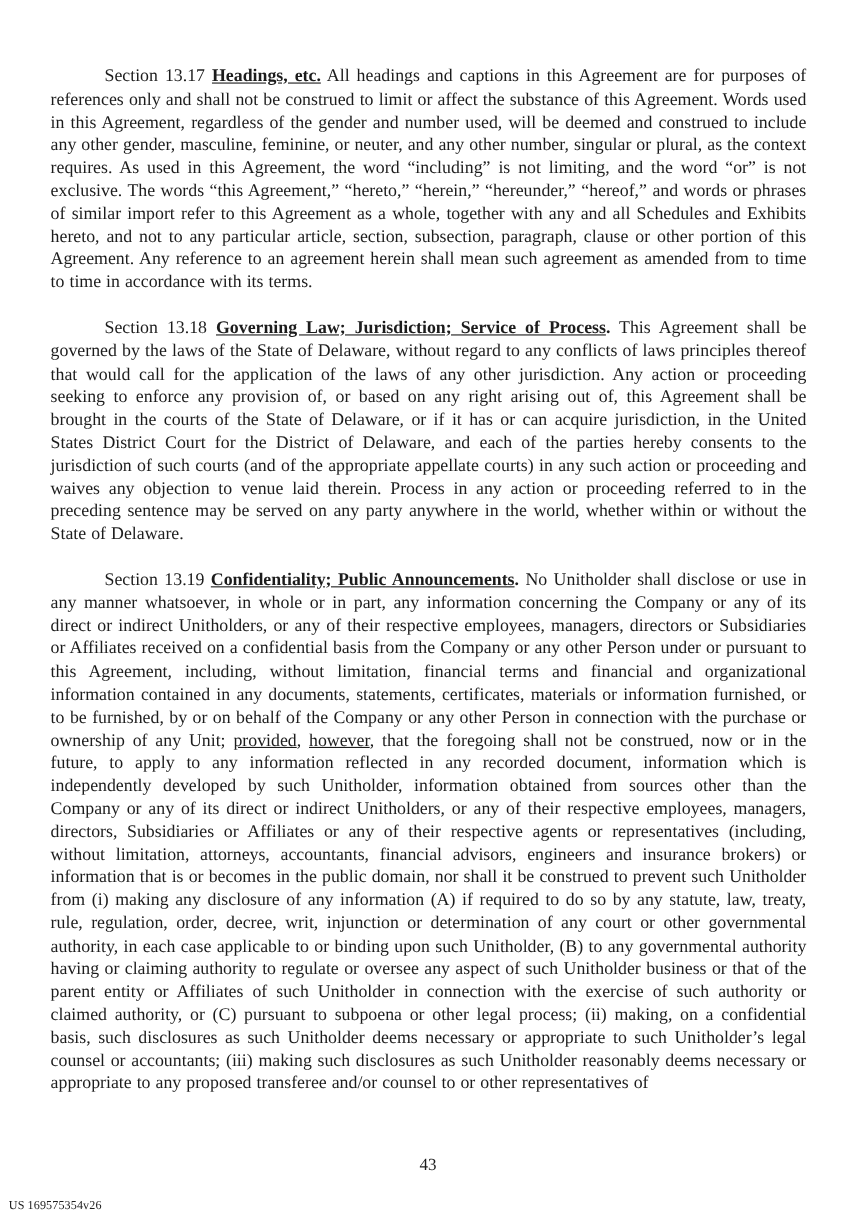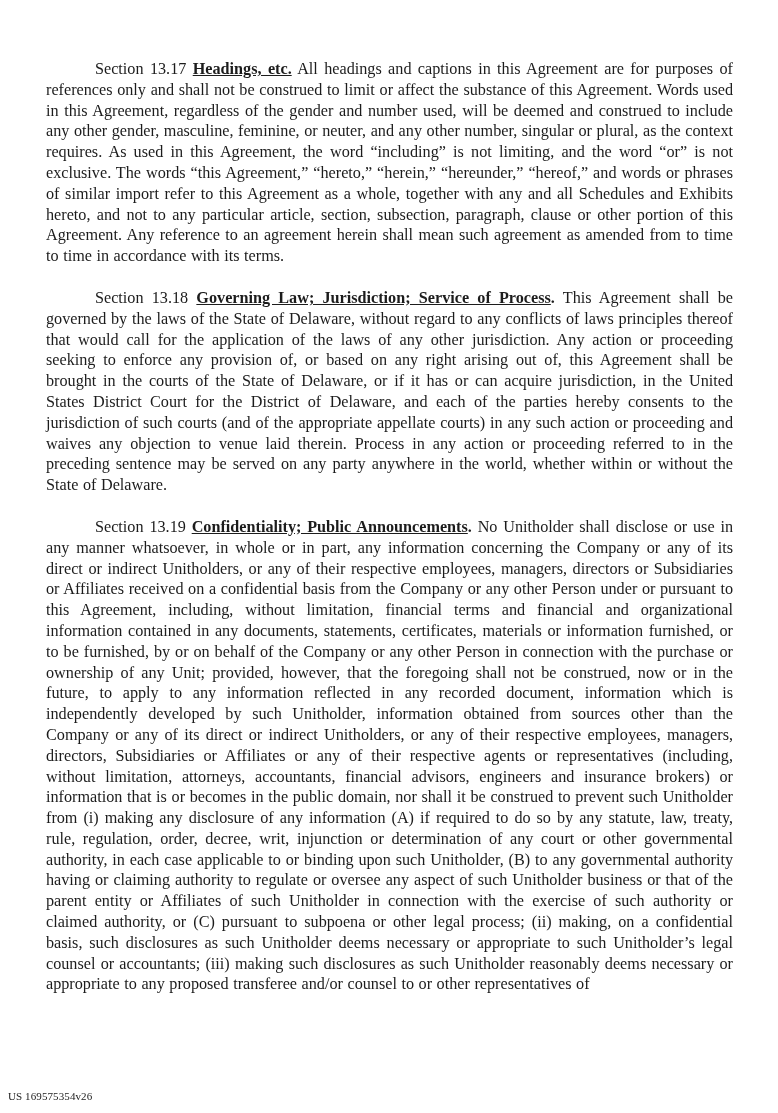--- a/index.html
+++ b/index.html
@@ -20,21 +20,21 @@
     margin: 0 0 21px 0;
     text-indent: 49px;
     text-align: justify;
     font-size: 16.2px;
     line-height: 20.8px;
     word-spacing: 0.5px;
   }
   .sec-label { font-weight: normal; }
   .sec-heading { font-weight: bold; text-decoration: underline; }
   .sec-period { font-weight: bold; }
-  .u { }
+  .u { text-decoration: underline; }
   .page-number {
     position: absolute;
     left: 0; right: 0;
     top: 1051px;
     text-align: center;
     font-size: 15.5px;
   }
   .footer-note {
     position: absolute;
     left: 8px;
@@ -45,14 +45,15 @@
 </style>
 </head>
 <body>
 
 <div class="page">
   <main class="doc" id="doc-body">
       <p><span class="sec-label">Section 13.17 </span><span class="sec-heading">Headings, etc.</span><span>  All headings and captions in this Agreement are for purposes of references only and shall not be construed to limit or affect the substance of this Agreement.  Words used in this Agreement, regardless of the gender and number used, will be deemed and construed to include any other gender, masculine, feminine, or neuter, and any other number, singular or plural, as the context requires.  As used in this Agreement, the word “including” is not limiting, and the word “or” is not exclusive.  The words “this Agreement,” “hereto,” “herein,” “hereunder,” “hereof,” and words or phrases of similar import refer to this Agreement as a whole, together with any and all Schedules and Exhibits hereto, and not to any particular article, section, subsection, paragraph, clause or other portion of this Agreement.  Any reference to an agreement herein shall mean such agreement as amended from to time to time in accordance with its terms.</span></p>
       <p><span class="sec-label">Section 13.18 </span><span class="sec-heading">Governing Law; Jurisdiction; Service of Process</span><span class="sec-period">.</span><span>  This Agreement shall be governed by the laws of the State of Delaware, without regard to any conflicts of laws principles thereof that would call for the application of the laws of any other jurisdiction.  Any action or proceeding seeking to enforce any provision of, or based on any right arising out of, this Agreement shall be brought in the courts of the State of Delaware, or if it has or can acquire jurisdiction, in the United States District Court for the District of Delaware, and each of the parties hereby consents to the jurisdiction of such courts (and of the appropriate appellate courts) in any such action or proceeding and waives any objection to venue laid therein.  Process in any action or proceeding referred to in the preceding sentence may be served on any party anywhere in the world, whether within or without the State of Delaware.</span></p>
       <p><span class="sec-label">Section 13.19 </span><span class="sec-heading">Confidentiality; Public Announcements</span><span class="sec-period">.</span><span>  No Unitholder shall disclose or use in any manner whatsoever, in whole or in part, any information concerning the Company or any of its direct or indirect Unitholders, or any of their respective employees, managers, directors or Subsidiaries or Affiliates received on a confidential basis from the Company or any other Person under or pursuant to this Agreement, including, without limitation, financial terms and financial and organizational information contained in any documents, statements, certificates, materials or information furnished, or to be furnished, by or on behalf of the Company or any other Person in connection with the purchase or ownership of any Unit; </span><span class="u">provided</span><span>, </span><span class="u">however</span><span>, that the foregoing shall not be construed, now or in the future, to apply to any information reflected in any recorded document, information which is independently developed by such Unitholder, information obtained from sources other than the Company or any of its direct or indirect Unitholders, or any of their respective employees, managers, directors, Subsidiaries or Affiliates or any of their respective agents or representatives (including, without limitation, attorneys, accountants, financial advisors, engineers and insurance brokers) or information that is or becomes in the public domain, nor shall it be construed to prevent such Unitholder from (i) making any disclosure of any information (A) if required to do so by any statute, law, treaty, rule, regulation, order, decree, writ, injunction or determination of any court or other governmental authority, in each case applicable to or binding upon such Unitholder, (B) to any governmental authority having or claiming authority to regulate or oversee any aspect of such Unitholder business or that of the parent entity or Affiliates of such Unitholder in connection with the exercise of such authority or claimed authority, or (C) pursuant to subpoena or other legal process; (ii) making, on a confidential basis, such disclosures as such Unitholder deems necessary or appropriate to such Unitholder’s legal counsel or accountants; (iii) making such disclosures as such Unitholder reasonably deems necessary or appropriate to any proposed transferee and/or counsel to or other representatives of</span></p>
     </main>
+  <div class="page-number">43</div>
   <div class="footer-note">US 169575354v26</div>
 </div>
 
 </body></html>

